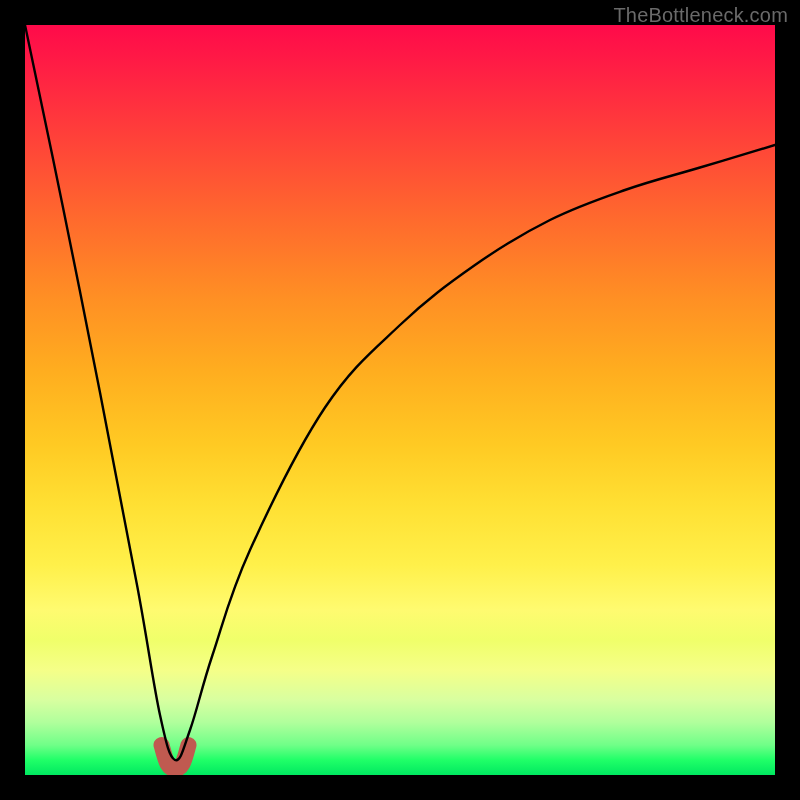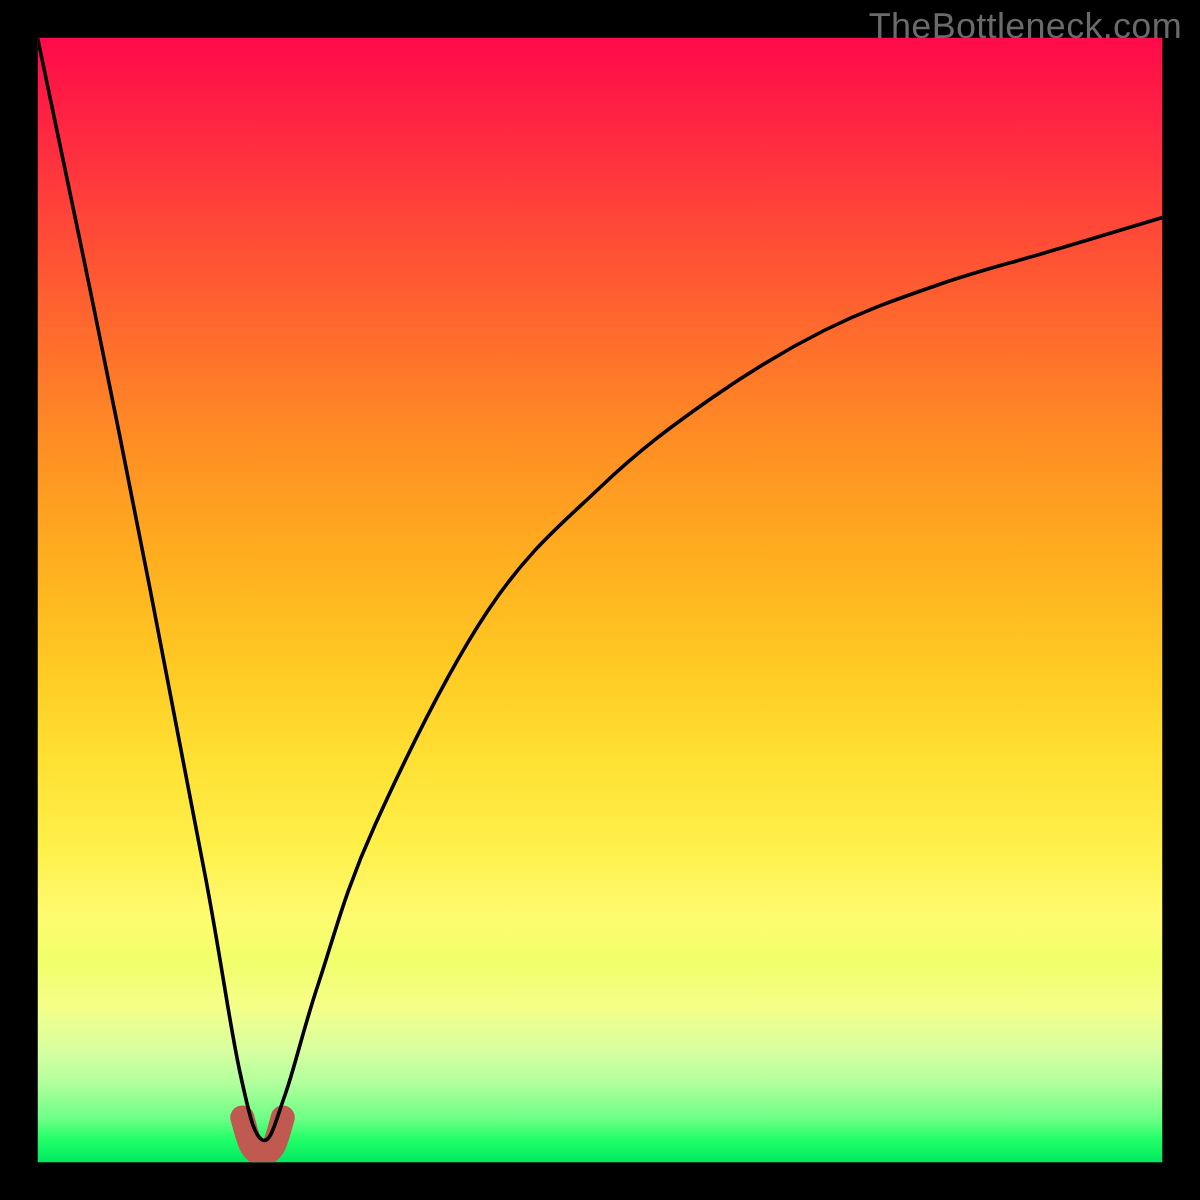--- a/index.html
+++ b/index.html
@@ -47,21 +47,21 @@
       #70ff88 96%,
       #20ff68 98%,
       #00e860 100%
     );
   }
   .watermark {
     position: absolute;
     top: 4px;
     right: 12px;
     color: #6a6a6a;
-    font-size: 24px;
+    font-size: 20px;
     font-weight: 500;
     letter-spacing: 0.2px;
     z-index: 5;
   }
   svg.curve {
     position: absolute;
     left: 0; top: 0;
     width: 750px; height: 750px;
   }
   .curve path.line {

